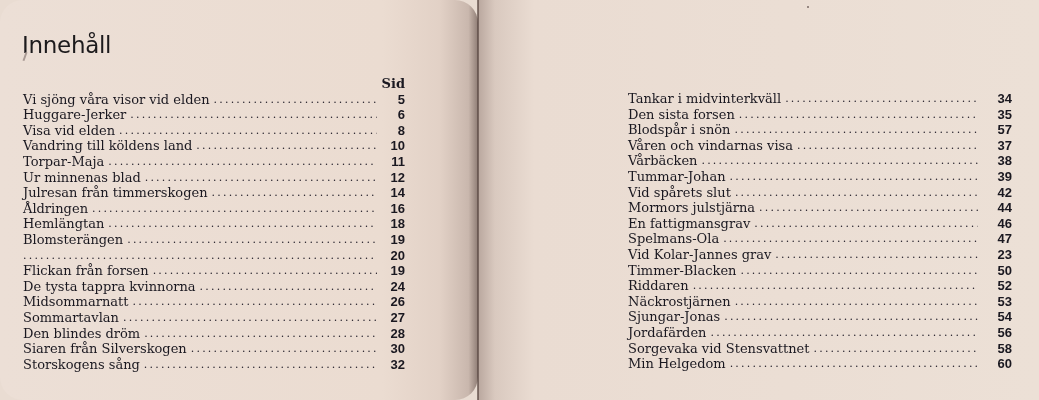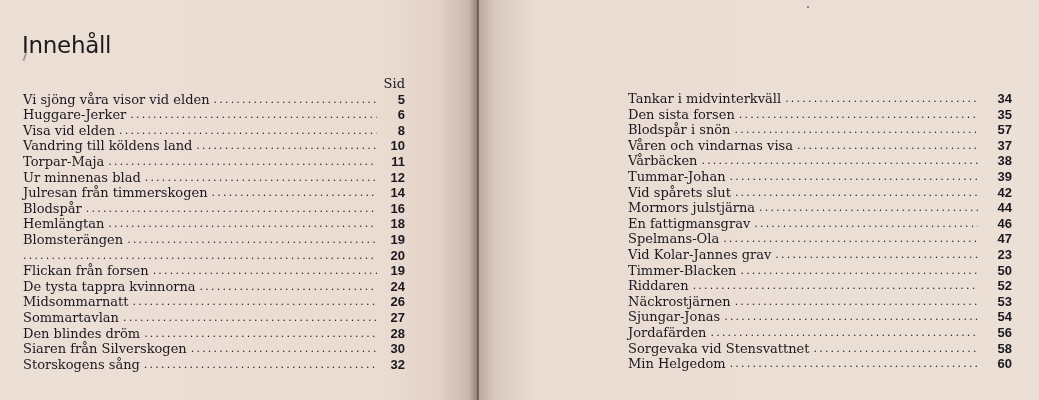--- a/index.html
+++ b/index.html
@@ -9,20 +9,21 @@
       position: relative;
     }
     .spread { position: absolute; inset: 0; display: flex; }
     .page {
       position: relative; height: 400px;
       background: #ecdfd4;
     }
     .page-left {
       width: 478px;
       background: linear-gradient(to right, #ecdfd6 0%, #ebdcd1 80%, #e2d1c6 92%, #c9b7ad 98%, #8f7d75 100%);
+      border-radius: 23px;
     }
     .page-right {
       width: 561px;
       background: linear-gradient(to right, #b9a79e 0%, #d9c9bf 3%, #eadcd2 10%, #ece0d6 100%);
     }
     .gutter-line {
       position: absolute; left: 477px; top: 0; width: 2px; height: 400px;
       background: #5d4a44; opacity: 0.7;
     }
     .title {
@@ -36,21 +37,21 @@
       background: #a99a94; transform: rotate(20deg);
     }
     .toc {
       position: absolute;
       font-family: "DejaVu Serif", serif;
       font-size: 13px; line-height: 15.6px; color: #1a1820;
     }
     .toc-left { left: 23px; top: 76px; width: 382px; }
     .toc-right { left: 628px; top: 91px; width: 384px; }
     .sid-header {
-      text-align: right; height: 15.6px;
+      text-align: right; height: 15.6px; font-weight: bold;
     }
     .row { display: flex; align-items: center; height: 15.6px; white-space: nowrap; }
     .row .t { flex: 0 0 auto; padding-right: 4px; }
     .row .dots {
       flex: 1 1 auto; overflow: hidden; color: #2a2630;
       font-size: 11px; letter-spacing: 2.2px;
     }
     .row .dots::before {
       content: "....................................................................................................";
     }
@@ -97,21 +98,21 @@
     <span class="t">Ur minnenas blad</span>
     <span class="dots"></span>
     <span class="p">12</span>
   </div>
           <div class="row">
     <span class="t">Julresan från timmerskogen</span>
     <span class="dots"></span>
     <span class="p">14</span>
   </div>
           <div class="row">
-    <span class="t">Blodspår</span>
+    <span class="t">Åldringen</span>
     <span class="dots"></span>
     <span class="p">16</span>
   </div>
           <div class="row">
     <span class="t">Hemlängtan</span>
     <span class="dots"></span>
     <span class="p">18</span>
   </div>
           <div class="row">
     <span class="t">Blomsterängen</span>

